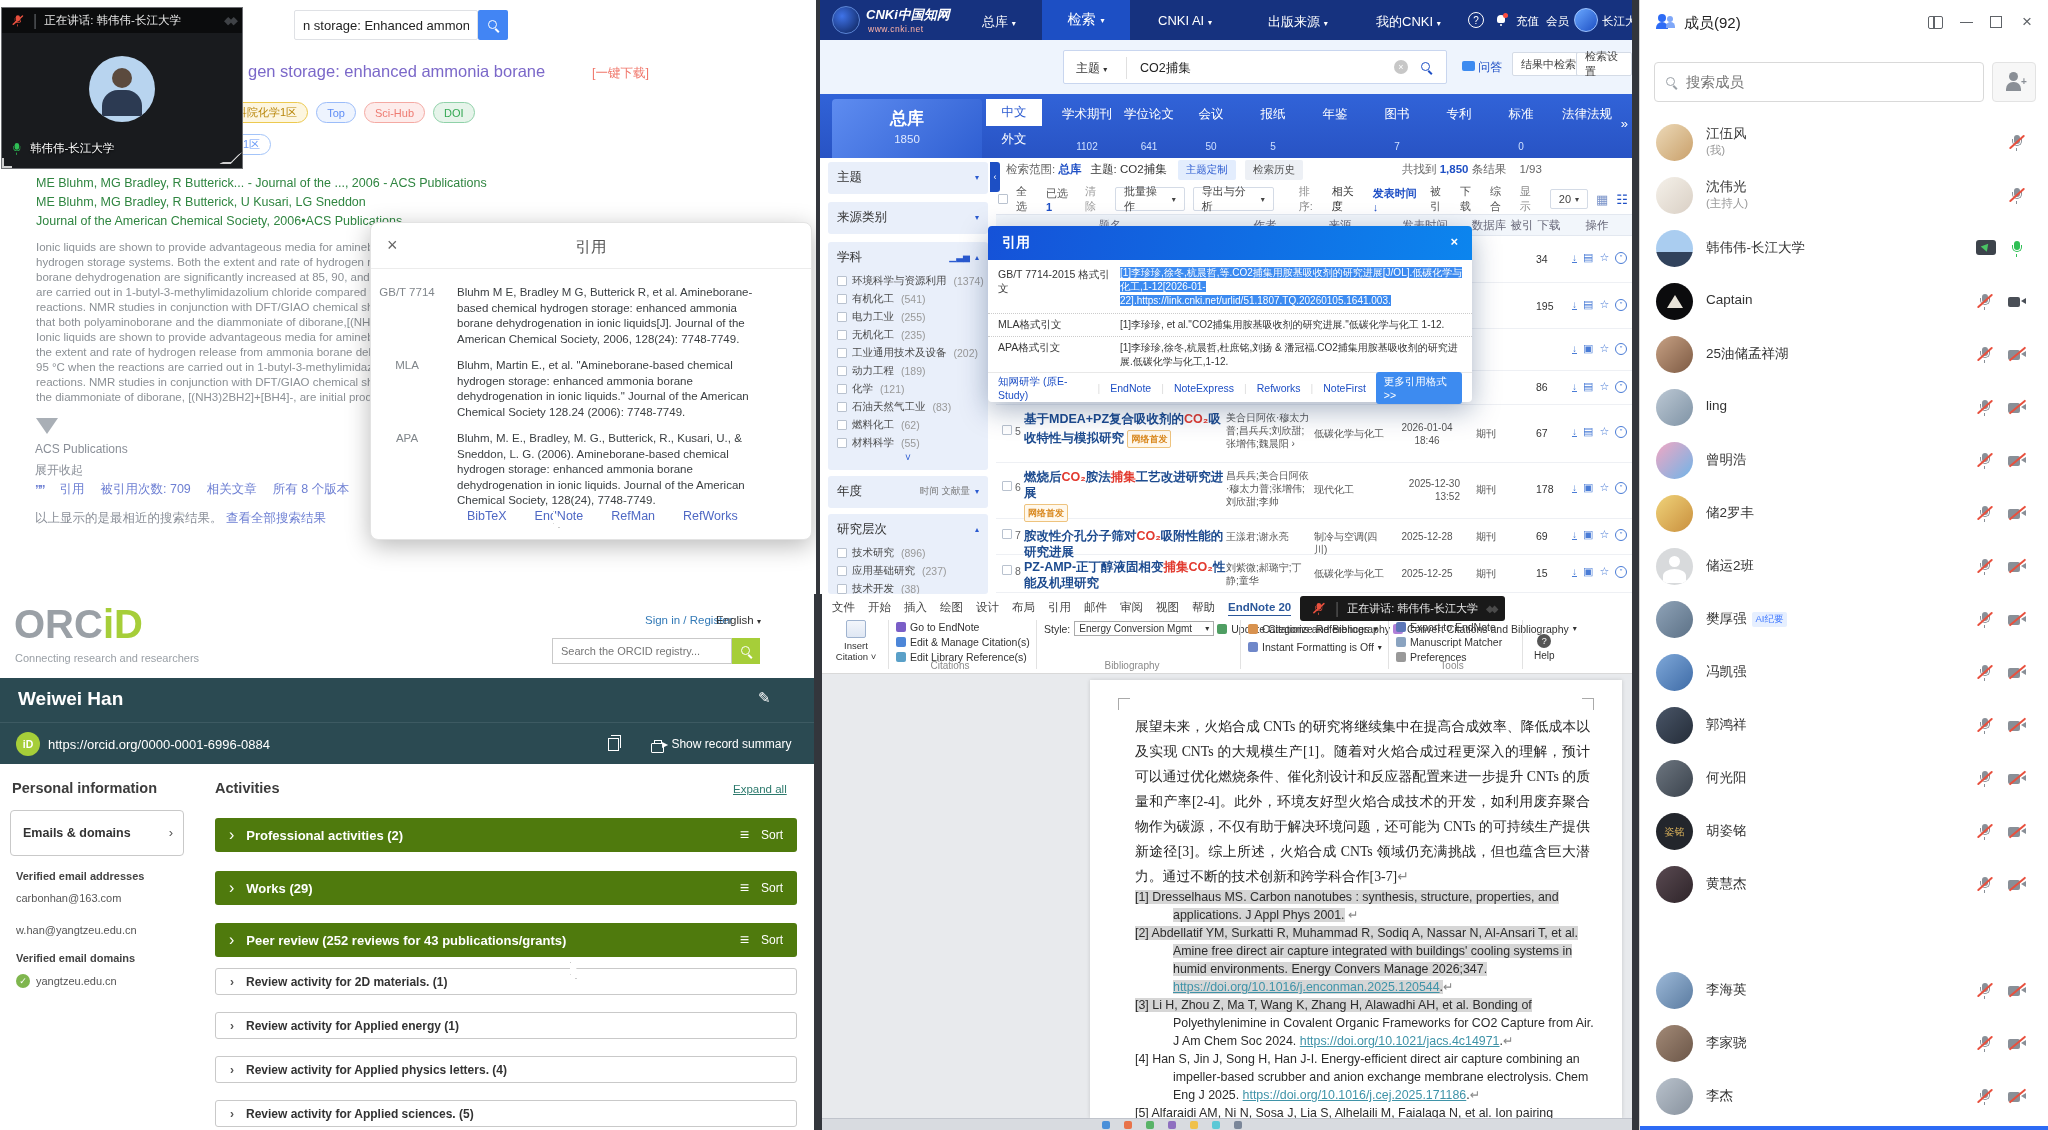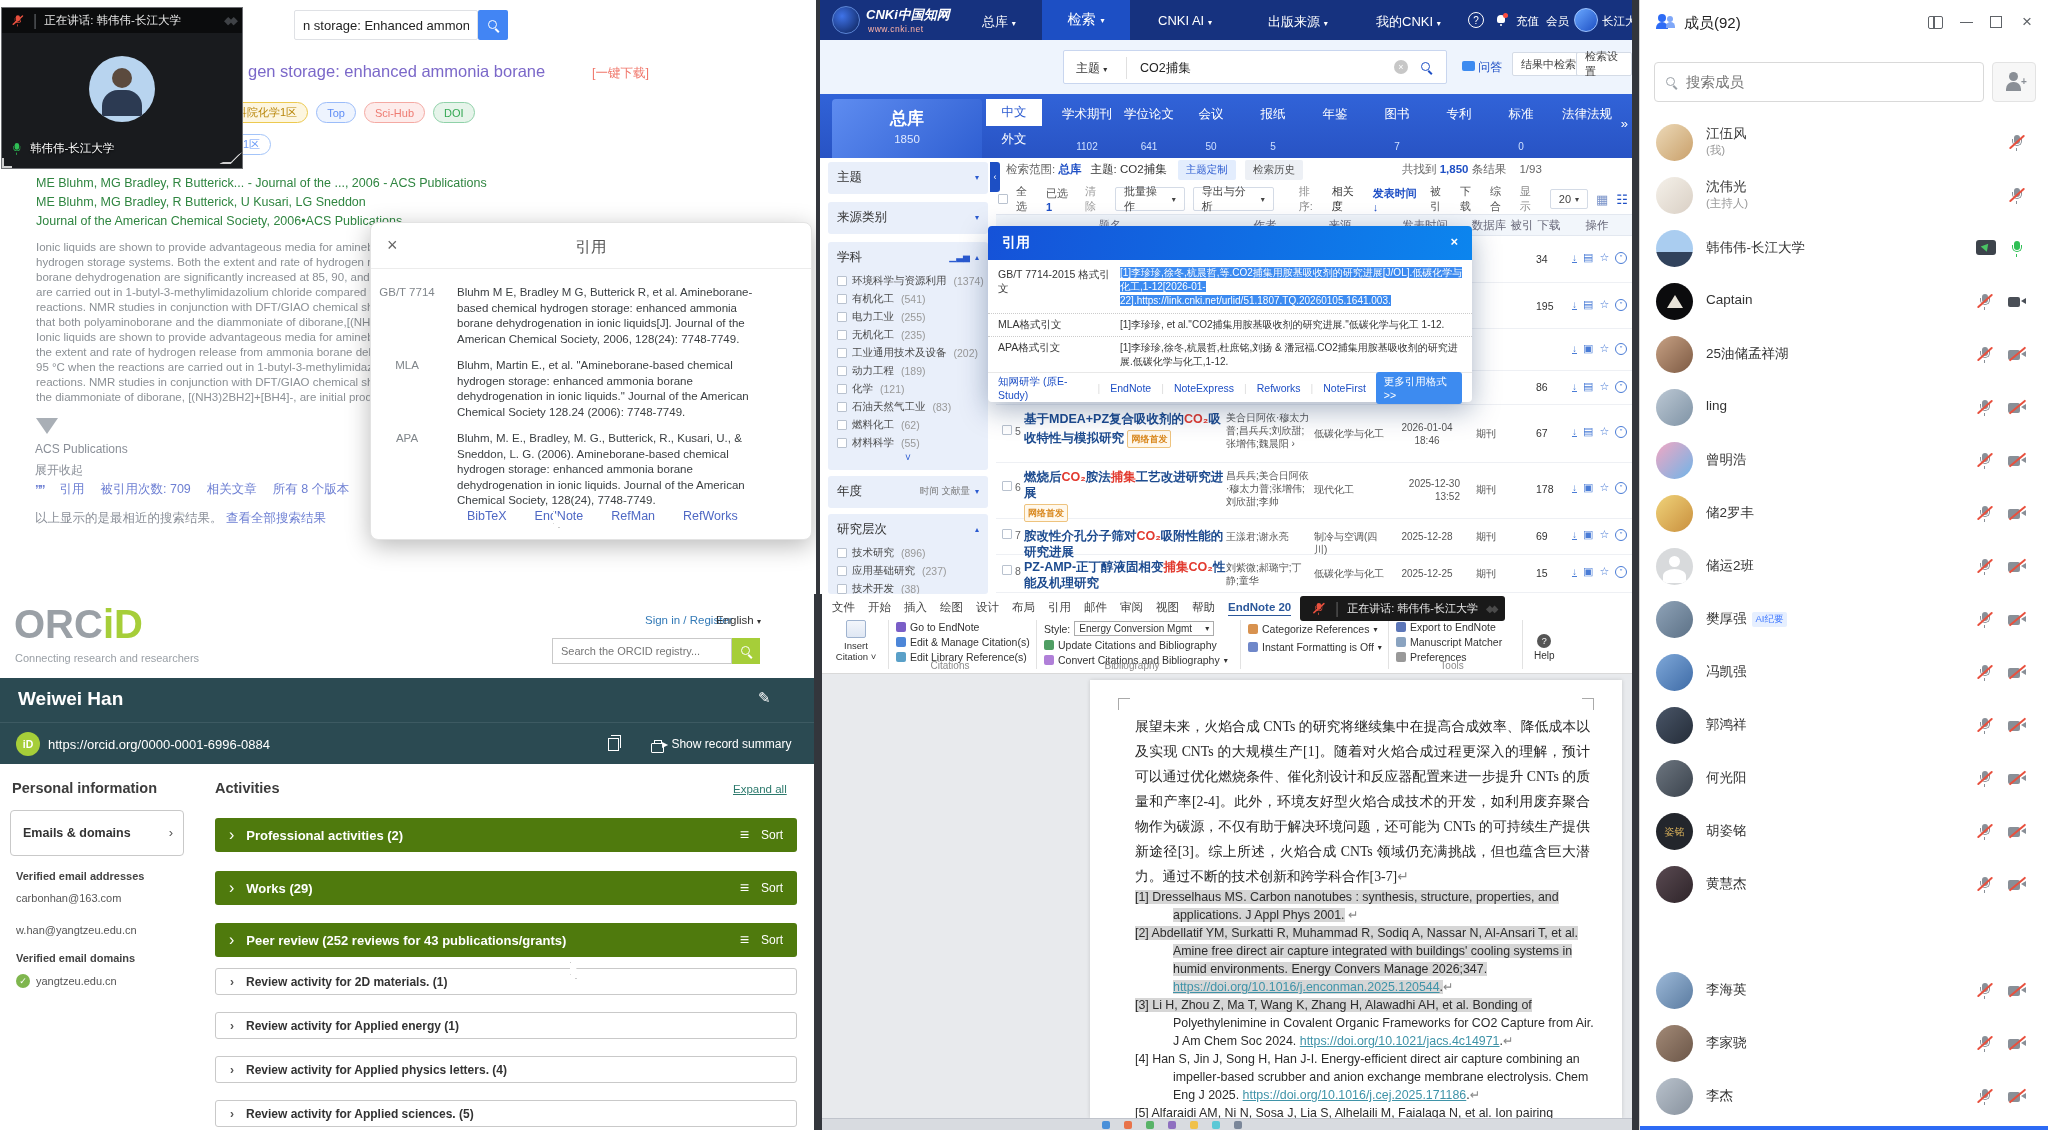--- a/index.html
+++ b/index.html
@@ -648,21 +648,21 @@
             <span class="rico" style="background:#4c86d8"></span>
             <span>Edit &amp; Manage Citation(s)</span>
           </span>
       <span class="ritem">
             <span class="rico" style="background:#5aa0c8"></span>
             <span>Edit Library Reference(s)</span>
           </span>
     </div>
     <span class="glabel" style="left:128px">Citations</span>
     <div class="gsep" style="left:214px"></div>
-    <div class="abs" style="left:222px;top:5px;display:flex;flex-direction:column;gap:3px">
+    <div class="abs" style="left:222px;top:5px;display:flex;flex-direction:row;gap:3px">
       <span class="ritem">
             <span>Style:</span>
         <span style="display:inline-flex;align-items:center;justify-content:space-between;width:140px;height:15px;border:1px solid #ababab;font-size:10px;padding:0 4px;color:#333">
               <span>Energy Conversion Mgmt</span>
               <span class="caret">▾</span>
             </span>
       </span>
       <span class="ritem">
             <span class="rico" style="background:#4f9e63"></span>
             <span>Update Citations and Bibliography</span>

